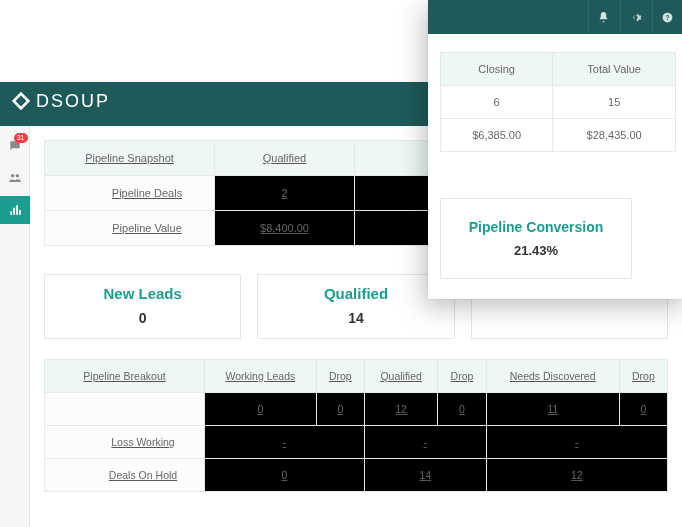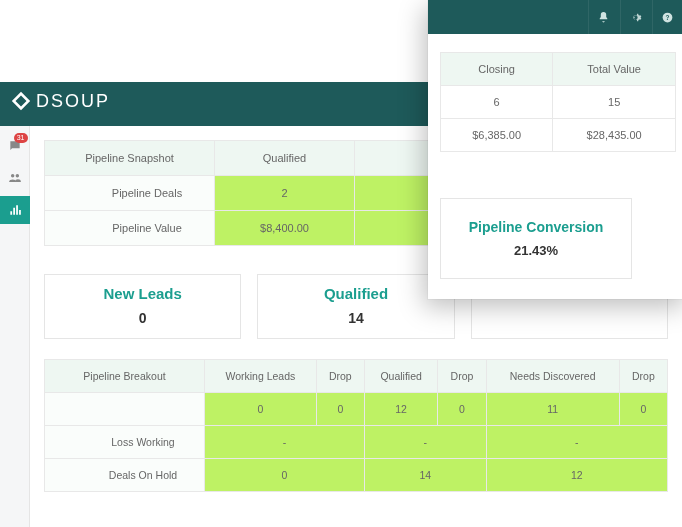--- a/index.html
+++ b/index.html
@@ -10,21 +10,21 @@
   .logo svg { width: 22px; height: 22px; }
   
   .sidebar { position: absolute; left: 0; top: 126px; width: 30px; bottom: 0; background: #f5f6f7; border-right: 1px solid #e5e5e5; display: flex; flex-direction: column; align-items: center; padding-top: 6px; gap: 4px; }
   .side-item { width: 30px; height: 28px; display: flex; align-items: center; justify-content: center; color: #888; position: relative; cursor: pointer; }
   .side-item.active { background: #1b9e8f; color: #fff; }
   .side-item svg { width: 14px; height: 14px; }
   .badge { position: absolute; top: 1px; right: 2px; background: #d44; color: #fff; border-radius: 6px; font-size: 7px; padding: 0 3px; line-height: 10px; min-width: 10px; text-align: center; }
   
   .main { position: absolute; left: 30px; top: 126px; right: 0; bottom: 0; background: #fff; padding: 14px 14px 0 14px; overflow: hidden; }
   
-  .tbl { width: 100%; border-collapse: collapse; background: #bef264; }
+  .tbl { width: 100%; border-collapse: collapse; background: #000000; text-decoration: underline; }
   .tbl th, .tbl td { border: 1px solid #e8e8e8; padding: 11px 8px; text-align: center; font-weight: 400; }
   .tbl th { background: #eef7f2; color: #666; font-size: 11px; }
   .tbl td { font-size: 11px; color: #666; }
   .tbl td.rowhead { background: #fafdfb; padding-left: 43px; }
   
   .cards-row { display: flex; gap: 16px; margin: 28px 0 20px; }
   .card { flex: 1; border: 1px solid #e5e5e5; background: #fff; text-align: center; padding: 10px 8px 12px; }
   .card-title { color: #1b9e8f; font-size: 15px; font-weight: 600; margin-bottom: 8px; }
   .card-val { color: #333; font-size: 14px; font-weight: 700; }
   

